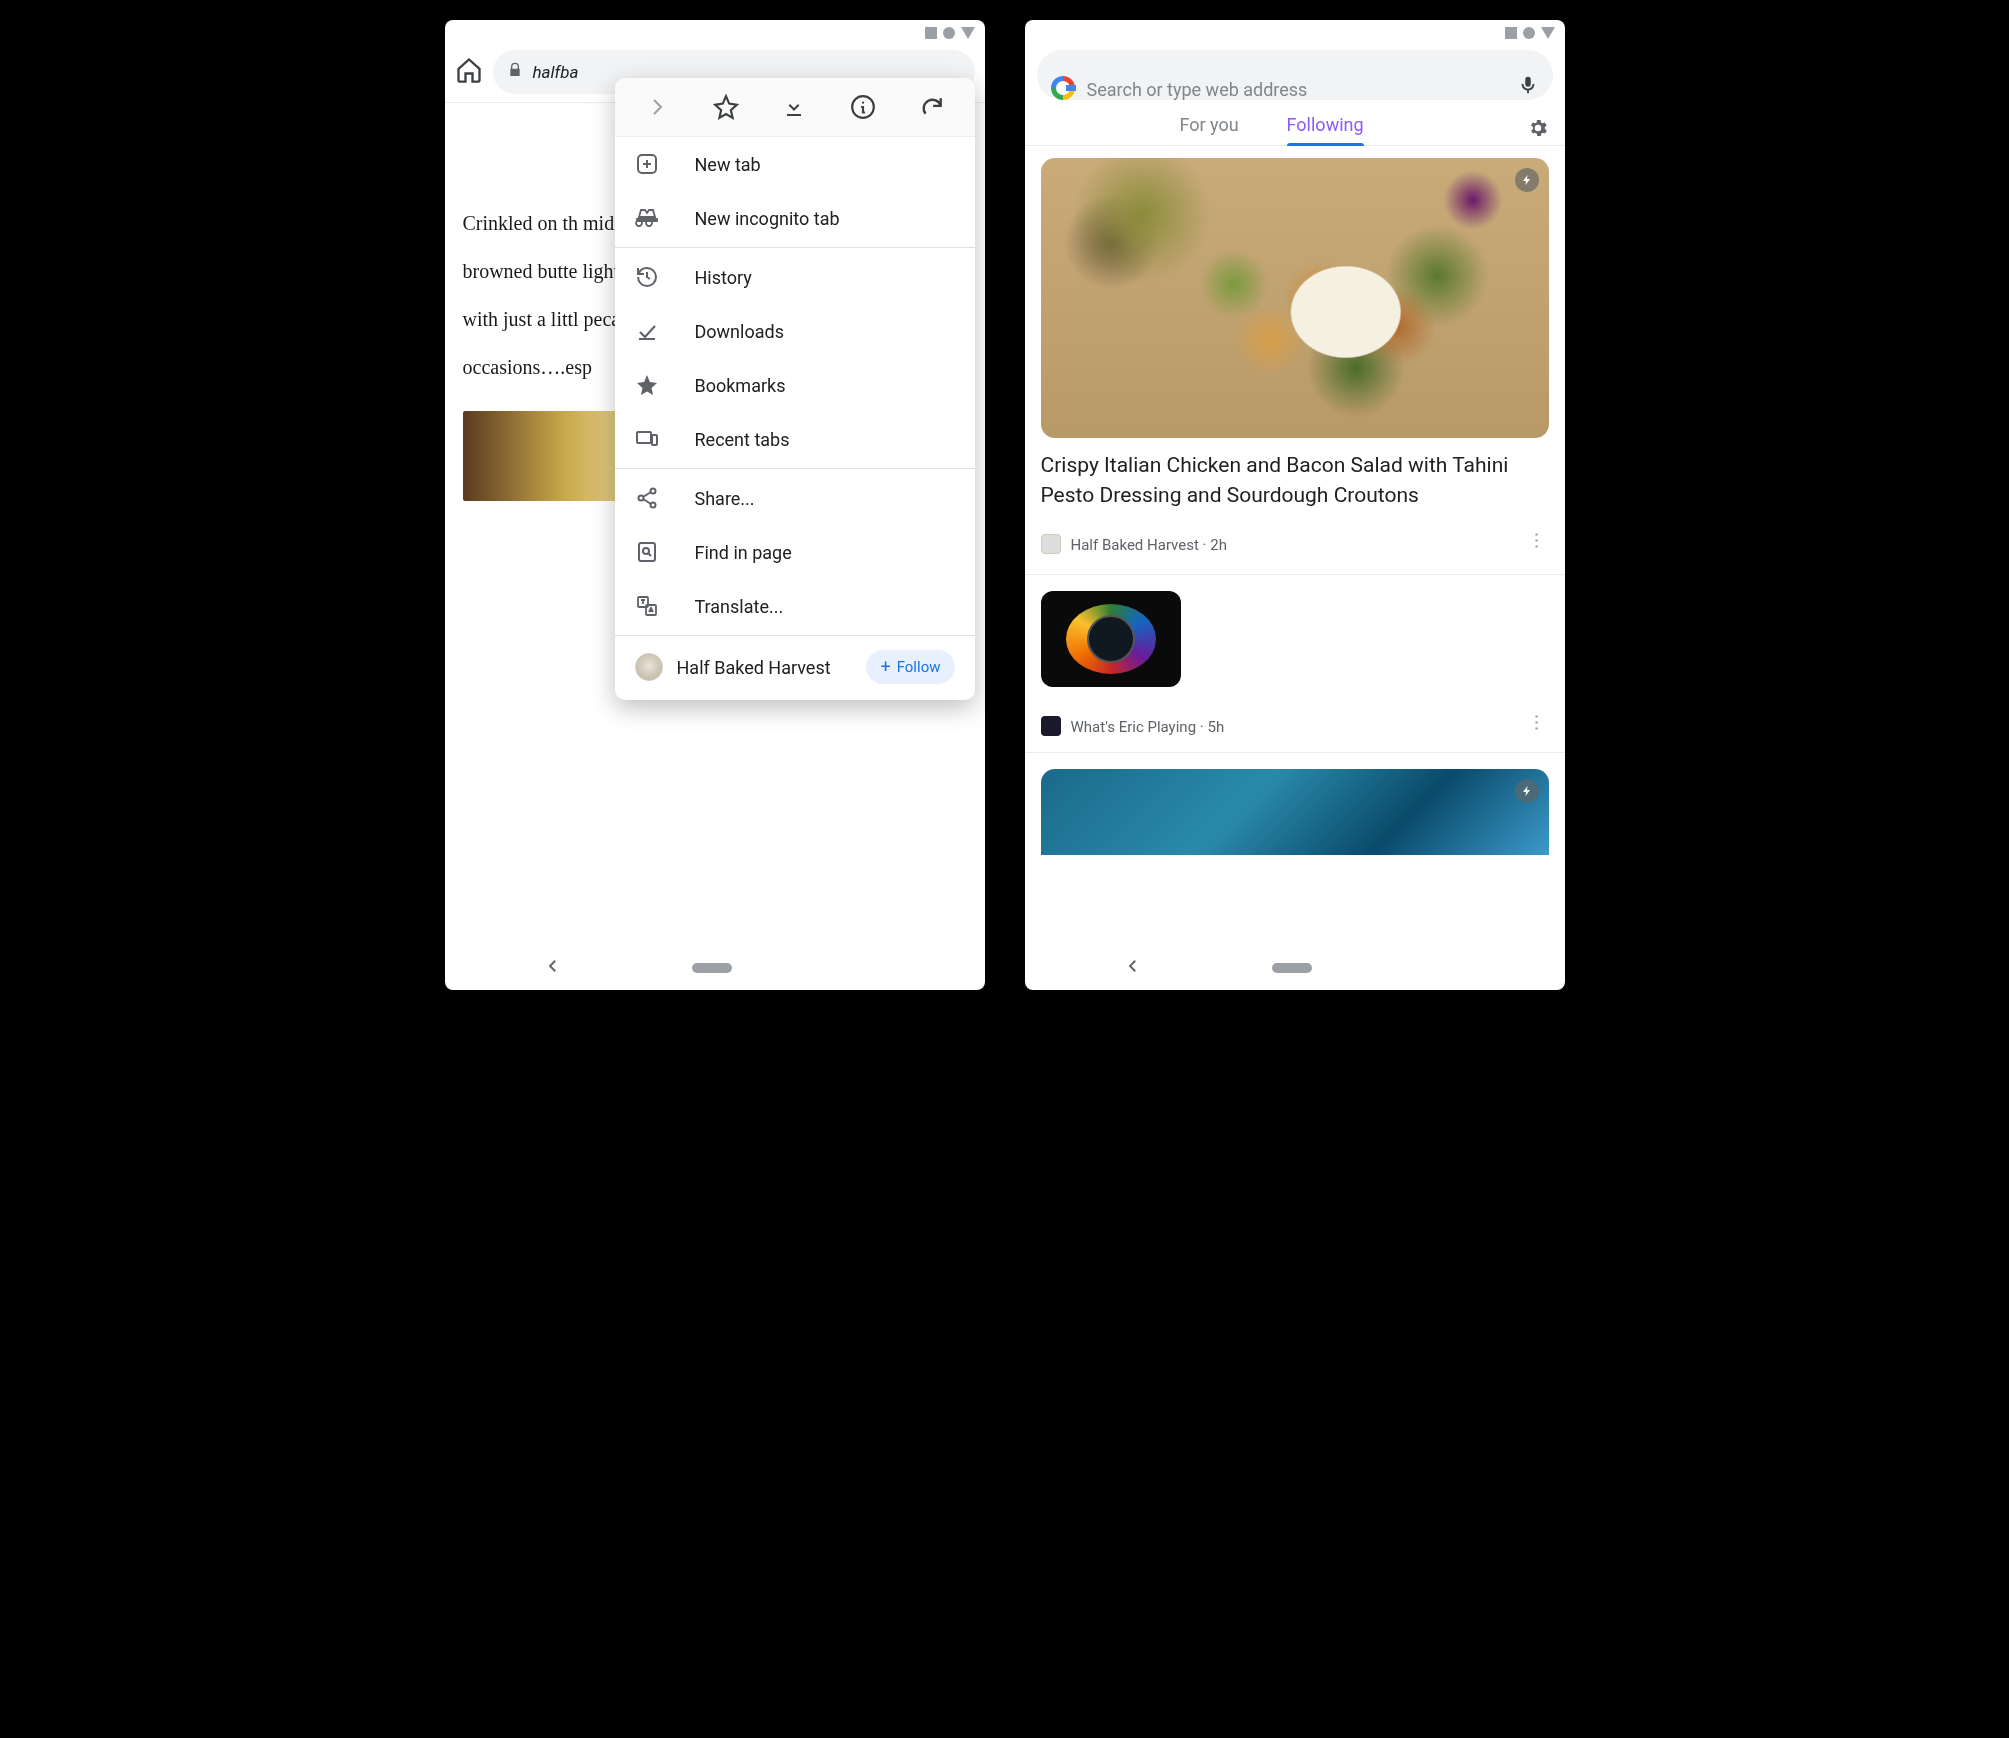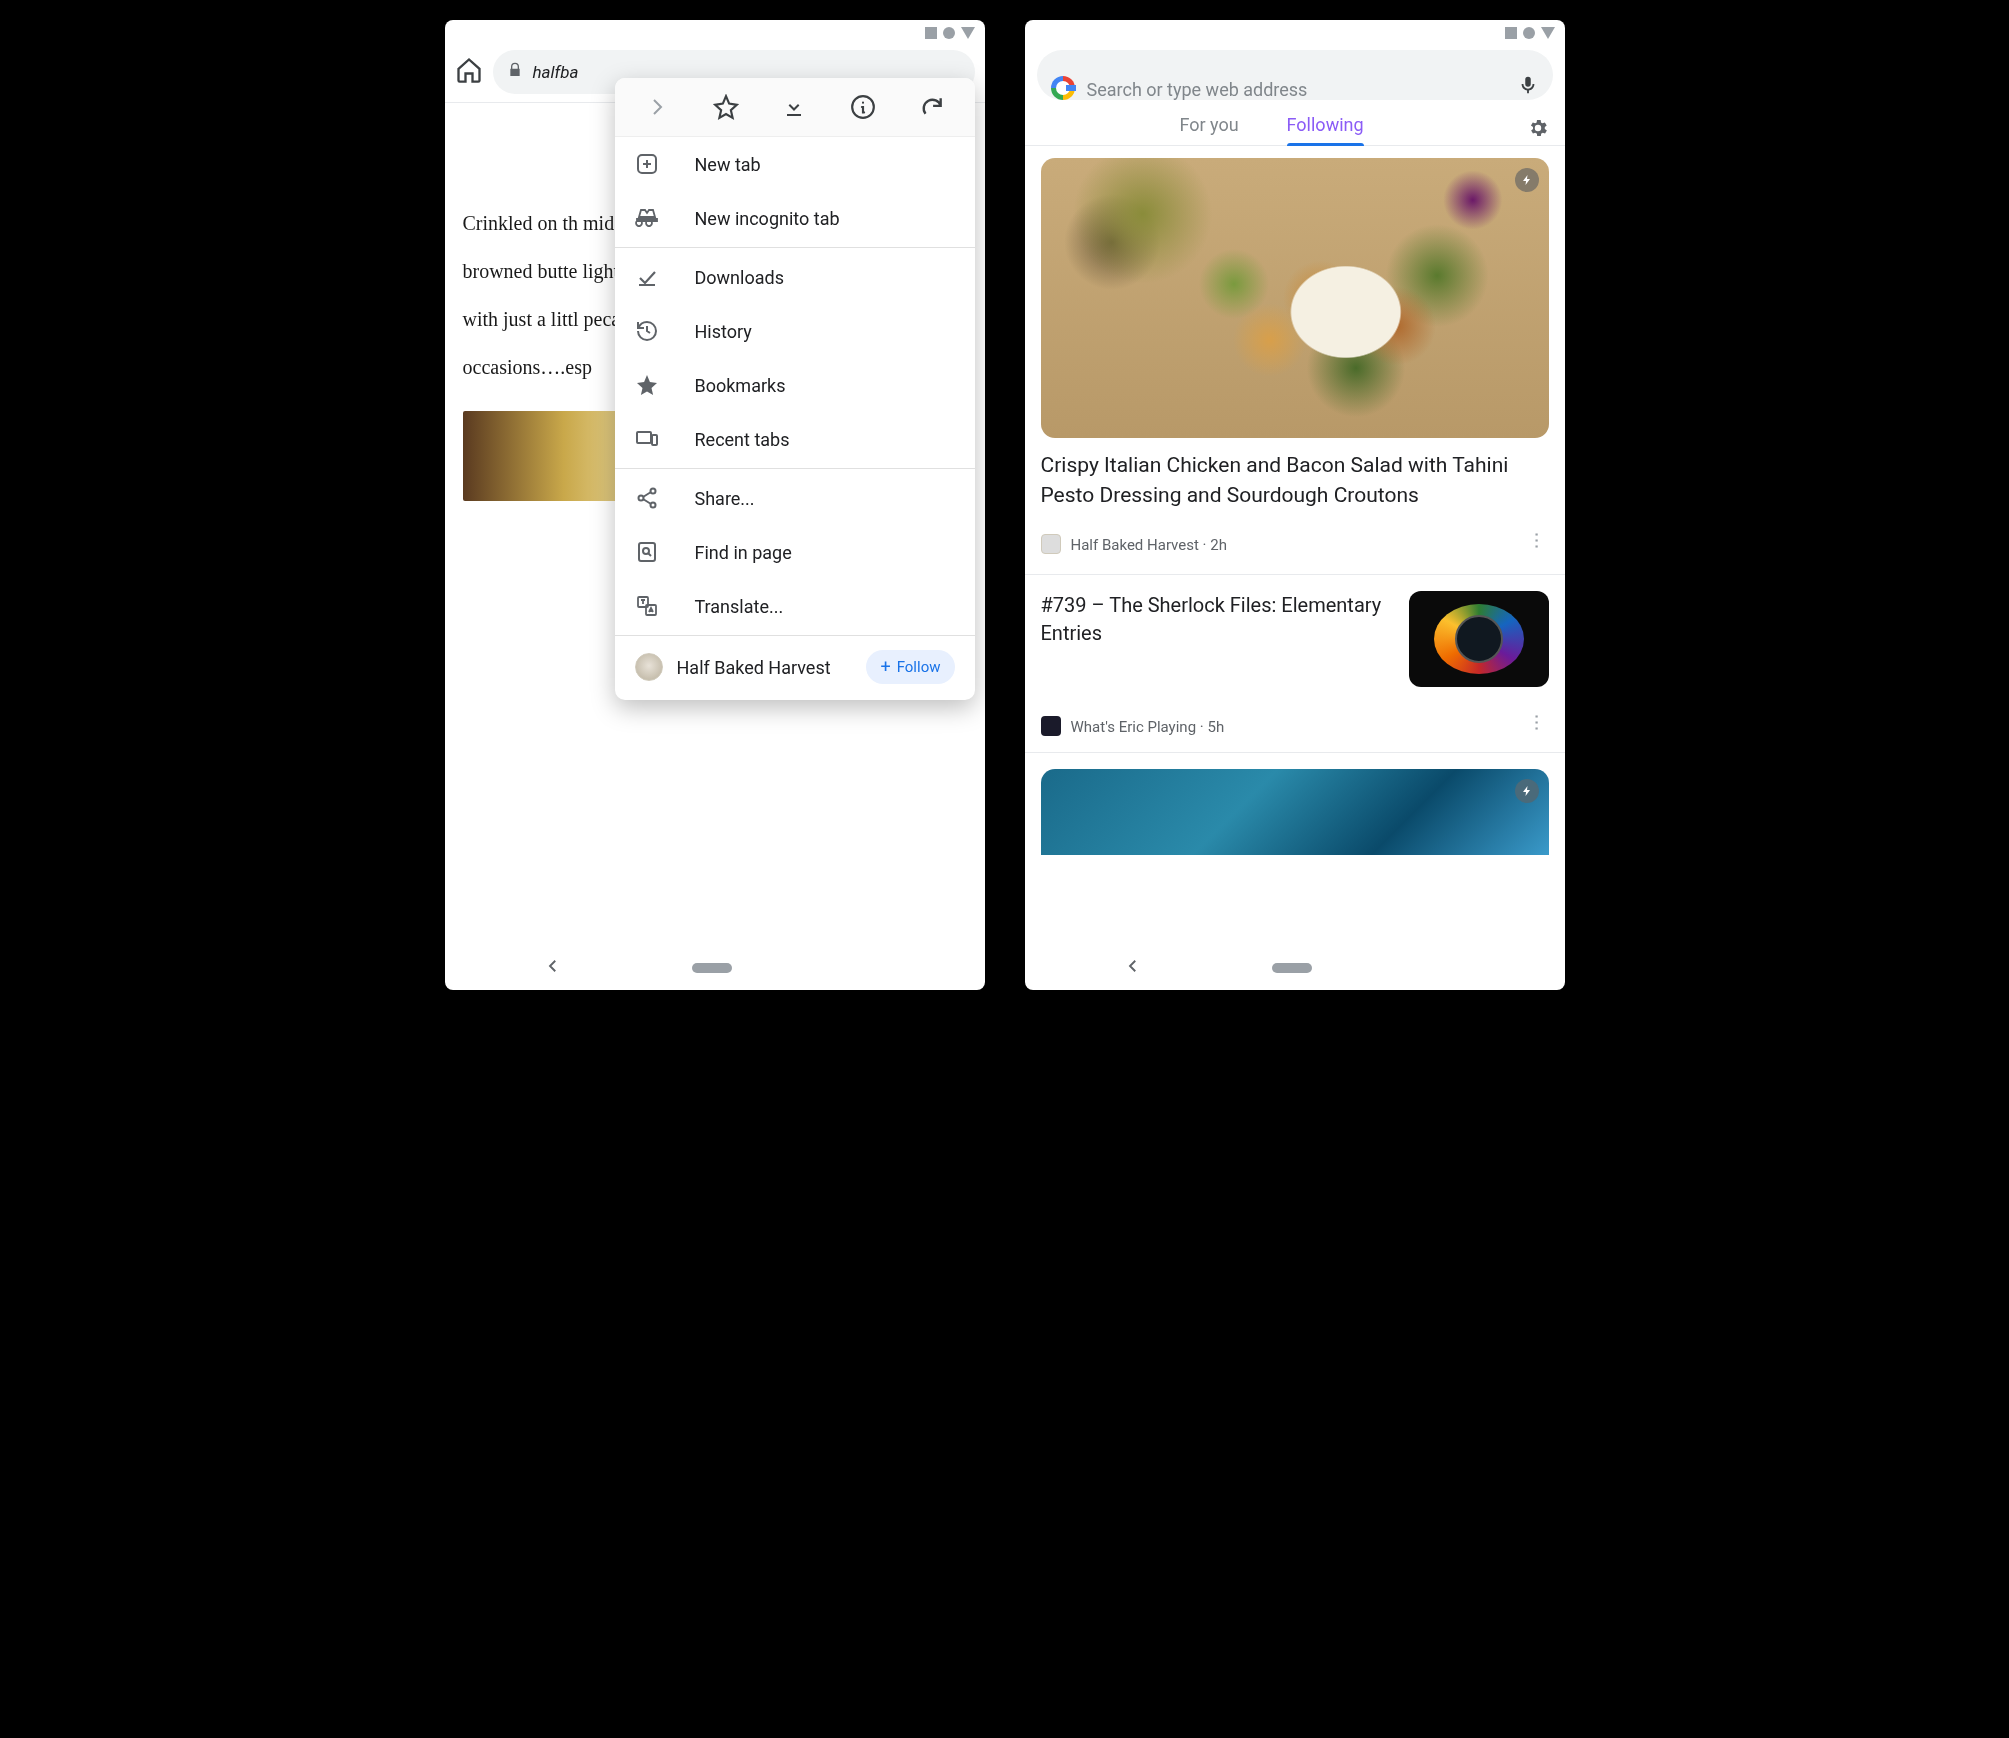--- a/index.html
+++ b/index.html
@@ -321,33 +321,33 @@
         <span class="ico">
             <svg viewBox="0 0 24 24" width="24" height="24" fill="#5f6368">
               <path d="M4 11l2-7h4l2 3 2-3h4l2 7H4zm-2 2h20v2H2zM7 17a3 3 0 100 .01zM17 17a3 3 0 100 .01z" fill="none" stroke="#5f6368" stroke-width="1.8"></path>
             </svg>
           </span>
         <span>New incognito tab</span>
       </div>
       <div class="menu-divider"></div>
       <div class="menu-item">
         <span class="ico">
+            <svg viewBox="0 0 24 24" width="24" height="24" fill="none" stroke="#5f6368" stroke-width="2">
+              <path d="M3 12a9 9 0 109-9 9 9 0 00-8.5 6M3 3v6h6M12 7v5l3 2"></path>
+            </svg>
+          </span>
+        <span>History</span>
+      </div>
+      <div class="menu-item">
+        <span class="ico">
             <svg viewBox="0 0 24 24" width="24" height="24" fill="none" stroke="#5f6368" stroke-width="2.2">
               <path d="M5 13l5 5L20 7M4 20h16"></path>
             </svg>
           </span>
         <span>Downloads</span>
-      </div>
-      <div class="menu-item">
-        <span class="ico">
-            <svg viewBox="0 0 24 24" width="24" height="24" fill="none" stroke="#5f6368" stroke-width="2">
-              <path d="M3 12a9 9 0 109-9 9 9 0 00-8.5 6M3 3v6h6M12 7v5l3 2"></path>
-            </svg>
-          </span>
-        <span>History</span>
       </div>
       <div class="menu-item">
         <span class="ico">
             <svg viewBox="0 0 24 24" width="24" height="24" fill="#5f6368">
               <path d="M12 2l2.9 6.9L22 10l-5.5 5 1.6 7L12 18.5 5.9 22l1.6-7L2 10l7.1-1.1z"></path>
             </svg>
           </span>
         <span>Bookmarks</span>
       </div>
       <div class="menu-item">
@@ -441,23 +441,20 @@
       </div>
       <div class="card-title">Crispy Italian Chicken and Bacon Salad with Tahini Pesto Dressing and Sourdough Croutons</div>
       <div class="card-meta">
         <div class="site-avatar fav-small"></div>
         <span><span>Half Baked Harvest</span> · <span>2h</span></span>
         <span class="dots">⋯</span>
       </div>
     </div>
     <div class="card-divider"></div>
     <div class="card card2">
-      <div class="card2-text">
-        <div class="card2-title">#739 – The Sherlock Files: Elementary Entries</div>
-      </div>
       <div class="card2-img"></div>
     </div>
     <div class="card-meta" style="margin-top:10px;">
       <div class="fav-small dark"></div>
       <span><span>What's Eric Playing</span> · <span>5h</span></span>
       <span class="dots">⋯</span>
     </div>
     <div class="card-divider"></div>
     <div class="card-img card3-img">
       <div class="amp-badge">

